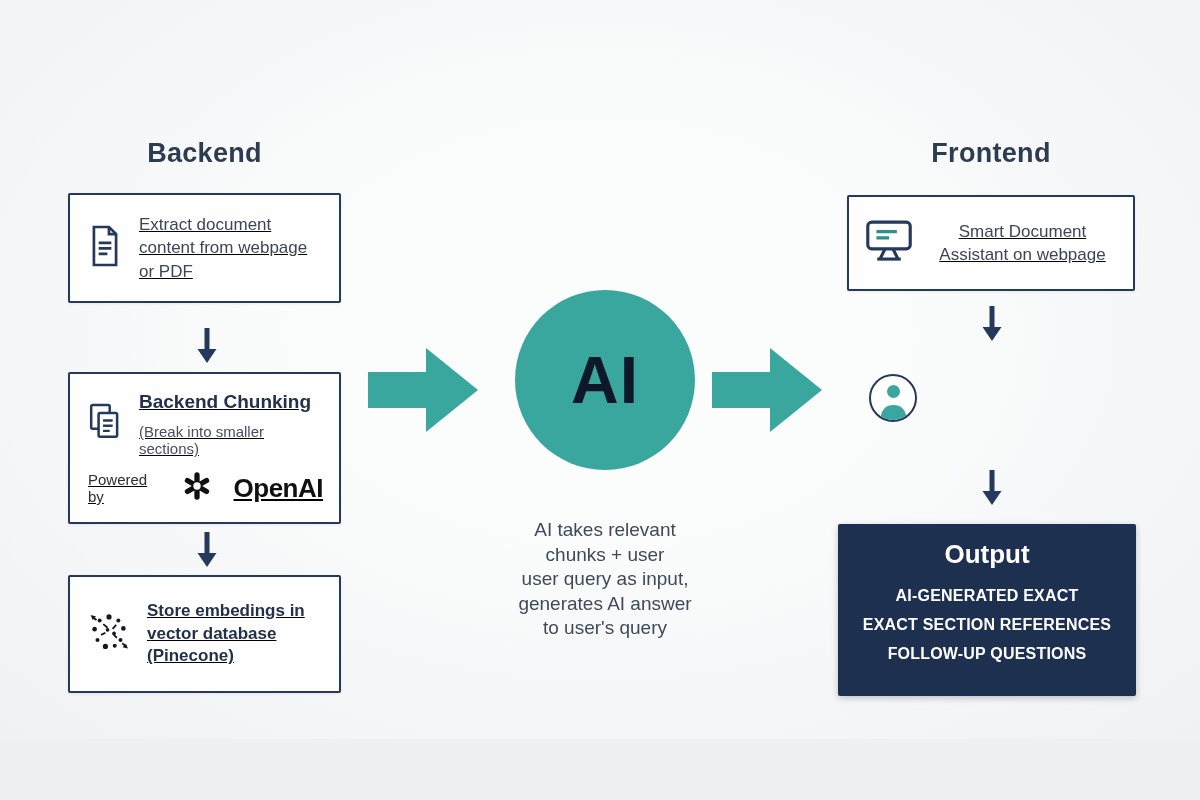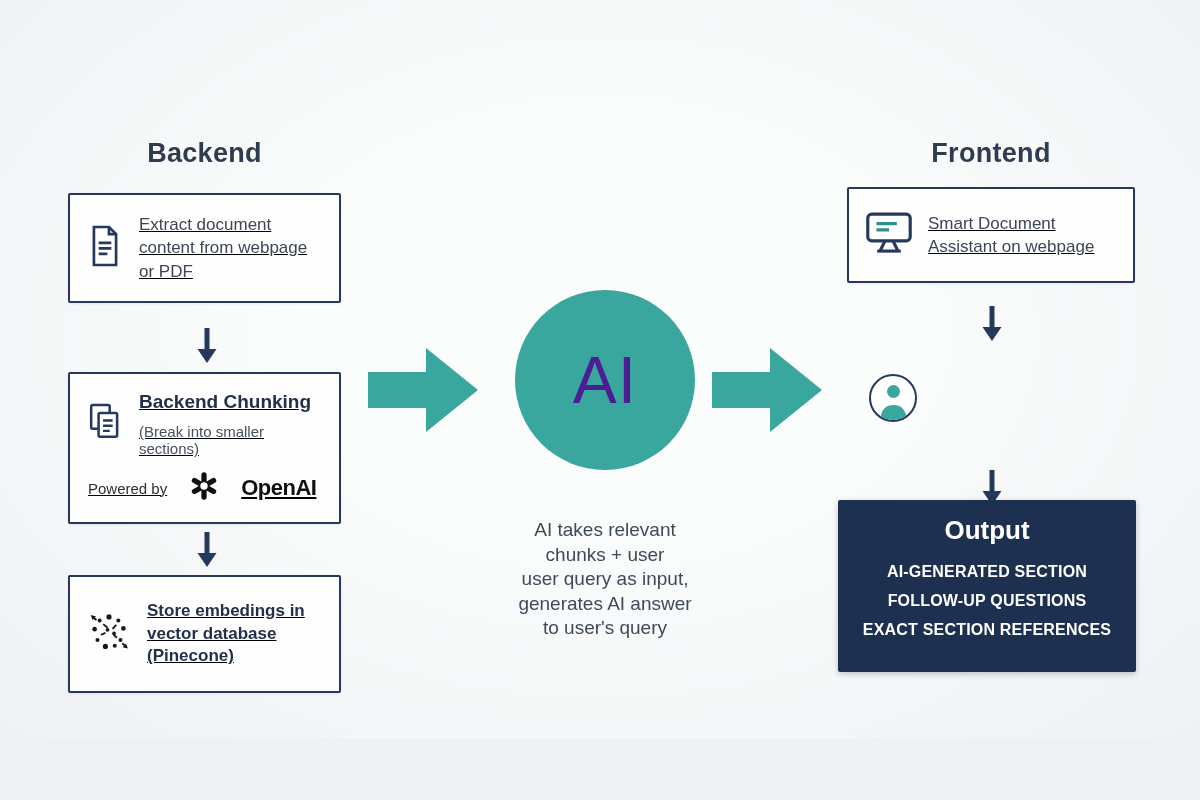--- a/index.html
+++ b/index.html
@@ -48,34 +48,34 @@
     align-items: stretch;
     justify-content: center;
     gap: 14px;
     padding: 16px;
   }
   .chunk-row { display: flex; align-items: center; gap: 13px; }
   .chunk-title { font-size: 19px; font-weight: 700; color: #22304a; }
   .chunk-sub { font-size: 15px; color: #46505f; margin-top: 10px; }
   .powered-row { display: flex; align-items: center; gap: 22px; padding-left: 2px; }
   .powered-label { font-size: 15px; color: #2a2f36; }
-  .brand-word { font-size: 22px; font-weight: 600; color: #101010; letter-spacing: -0.5px; }
+  .brand-word { font-size: 26px; font-weight: 600; color: #101010; letter-spacing: -0.5px; }
 
   .store-text { font-size: 17px; font-weight: 700; color: #22304a; line-height: 1.35; }
 
   .ai-circle {
     width: 180px; height: 180px;
     border-radius: 50%;
     background: #3aa79e;
     display: flex; align-items: center; justify-content: center;
   }
   .ai-label {
-    color: #4c1d95;
+    color: #0f172a;
     font-size: 66px;
-    font-weight: 400;
+    font-weight: 700;
     letter-spacing: 1px;
   }
 
   .mid-desc {
     width: 260px;
     text-align: center;
     font-size: 19px;
     line-height: 24.5px;
     color: #3f4a59;
   }
@@ -217,21 +217,21 @@
   <div class="abs mid-desc" style="left:475px; top:518px;">
     <div>AI takes relevant</div>
     <div>chunks + user</div>
     <div>user query as input,</div>
     <div>generates AI answer</div>
     <div>to user's query</div>
   </div>
 
   <div class="abs col-title" style="left:847px; top:138px; width:288px;">Frontend</div>
 
-  <div class="abs box" style="left:847px; top:187px; width:288px; height:96px;">
+  <div class="abs box" style="left:847px; top:195px; width:288px; height:96px;text-align:center;">
     <span>
       <svg width="48" height="44" viewBox="0 0 30 28" fill="none">
         <rect x="1.5" y="2" width="27" height="17" rx="2.5" stroke="#24395b" stroke-width="2" fill="#fff"></rect>
         <path d="M7 8 h13 M7 12 h8" stroke="#2e8f8f" stroke-width="2"></path>
         <path d="M12.5 19 L9.5 25 M17.5 19 L20.5 25" stroke="#24395b" stroke-width="2"></path>
         <path d="M7.5 25.5 h15" stroke="#24395b" stroke-width="2"></path>
       </svg>
     </span>
     <div class="box-text" style="max-width:195px;">Smart Document Assistant on webpage</div>
   </div>
@@ -254,20 +254,20 @@
     </div>
   </div>
 
   <div class="abs" style="left:981px; top:470px;">
     <svg width="22" height="36" viewBox="0 0 22 36">
       <path d="M11 0 V22" stroke="#24395b" stroke-width="5"></path>
       <polygon points="1.5,21 20.5,21 11,35" fill="#24395b"></polygon>
     </svg>
   </div>
 
-  <div class="abs output-panel" style="left:838px; top:500px; width:298px; height:172px;">
+  <div class="abs output-panel" style="left:838px; top:524px; width:298px; height:172px;">
     <div class="output-title">Output</div>
-    <div class="output-item">AI-GENERATED SECTION</div>
+    <div class="output-item">AI-GENERATED EXACT</div>
+    <div class="output-item">EXACT SECTION REFERENCES</div>
     <div class="output-item">FOLLOW-UP QUESTIONS</div>
-    <div class="output-item">EXACT SECTION REFERENCES</div>
   </div>
 
 </div>
 
 </body></html>

